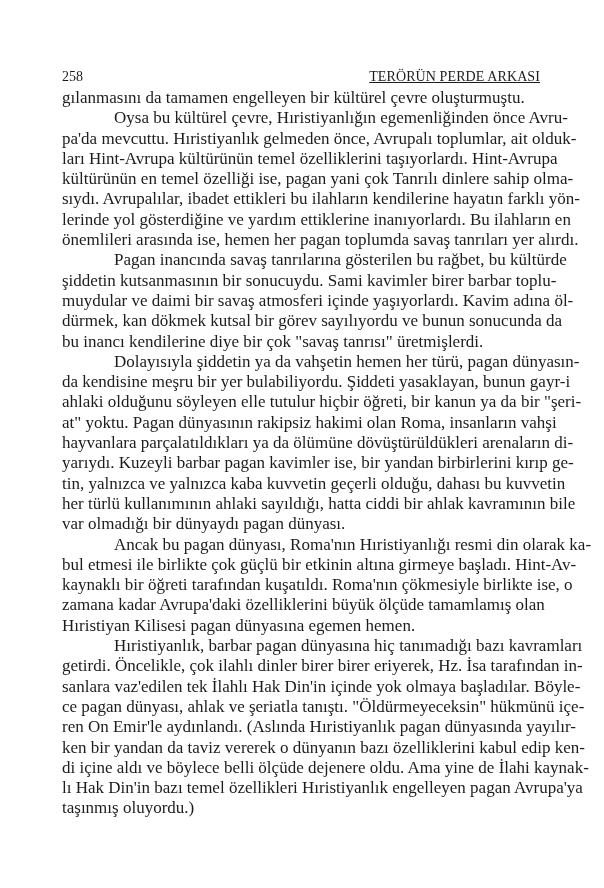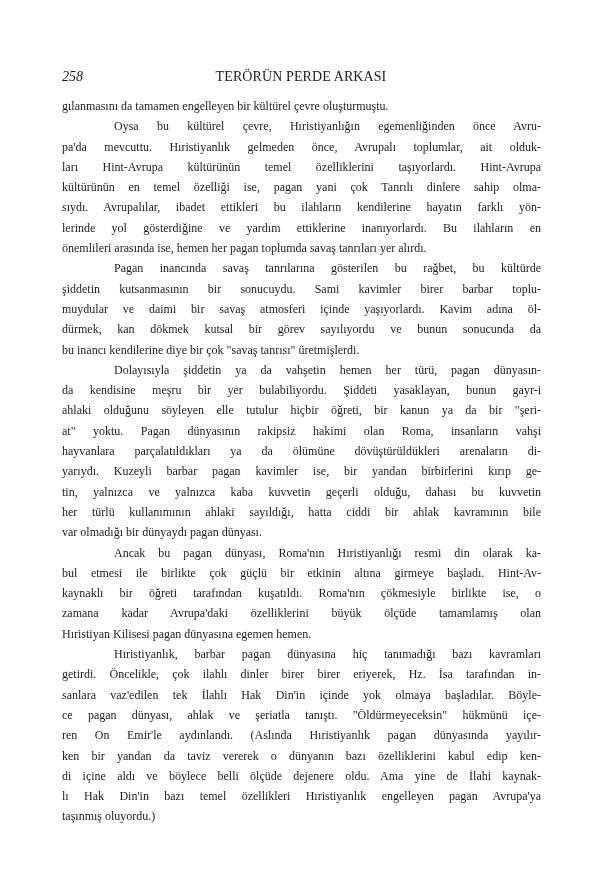--- a/index.html
+++ b/index.html
@@ -21,35 +21,35 @@
       left: 62px;
       width: 478px;
       height: 20px;
       font-size: 14px;
       line-height: 20px;
     }
     .page-number {
       position: absolute;
       left: 0;
       top: 0;
-      font-style: italic;
     }
     .running-title {
       position: absolute;
       left: 0;
       right: 0;
-      text-align: center;
+      text-align: right;
       letter-spacing: 0.1px;
+      text-decoration: underline;
     }
     .body-text {
       position: absolute;
-      top: 96px;
+      top: 88px;
       left: 62px;
       width: 479px;
-      font-size: 12px;
+      font-size: 17px;
       line-height: 20.3px;
     }
     .line {
       display: block;
       white-space: nowrap;
       text-align: justify;
       text-align-last: justify;
       height: 20.3px;
     }
     .line.last {

